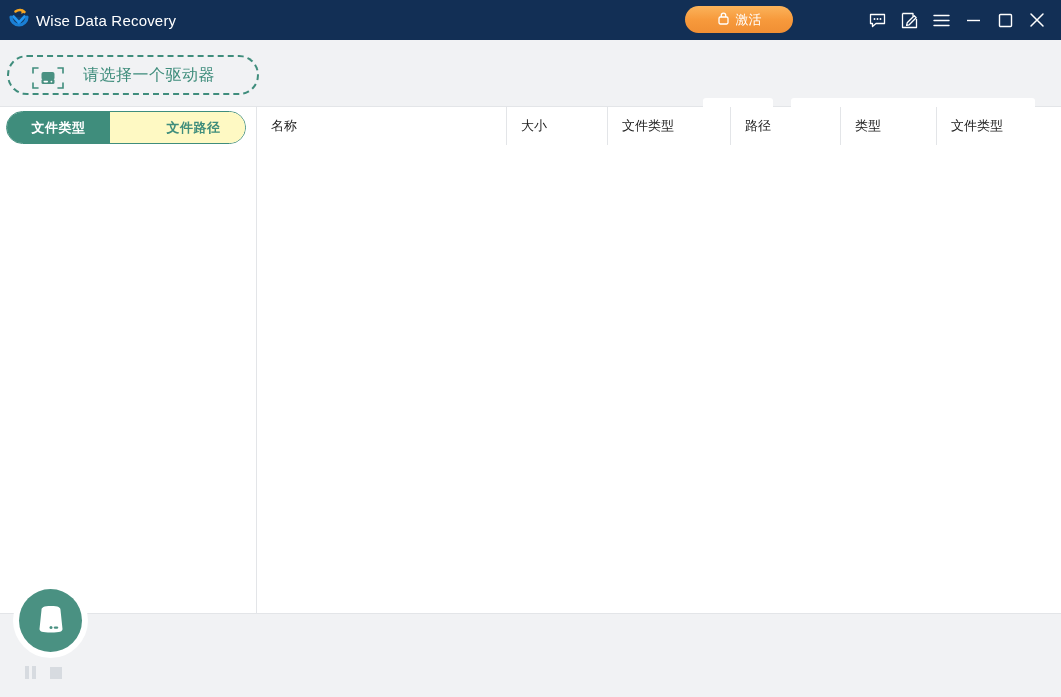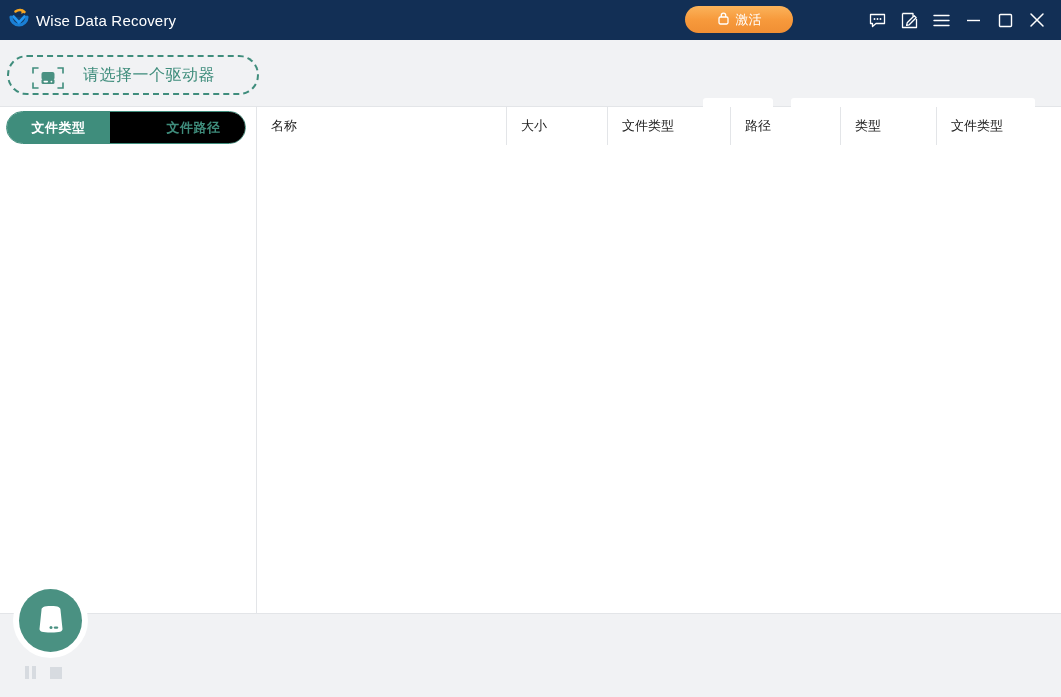--- a/index.html
+++ b/index.html
@@ -95,21 +95,21 @@
   .tabs {
     position: absolute; left: 6px; top: 4px; width: 240px; height: 33px;
     border: 1px solid #3f8d7c; border-radius: 17px;
     display: flex; overflow: hidden; background: #ffffff;
   }
   .tab {
     flex: 1; display: flex; align-items: center; justify-content: center;
     font-size: 13px; cursor: pointer; letter-spacing: .5px;
   }
   .tab.active { background: #3f8d7c; color: #ffffff; }
-  .tab.inactive { background: #000000; color: #3f8d7c; padding-left: 32px; }
+  .tab.inactive { background: #fef9c3; color: #3f8d7c; padding-left: 32px; }
 
   
   .table-area {
     position: absolute; left: 257px; top: 107px; width: 804px; height: 506px;
     background: #ffffff;
   }
   .table-head {
     position: absolute; left: 0; top: 0; width: 804px; height: 38px;
     display: flex; align-items: center;
   }

